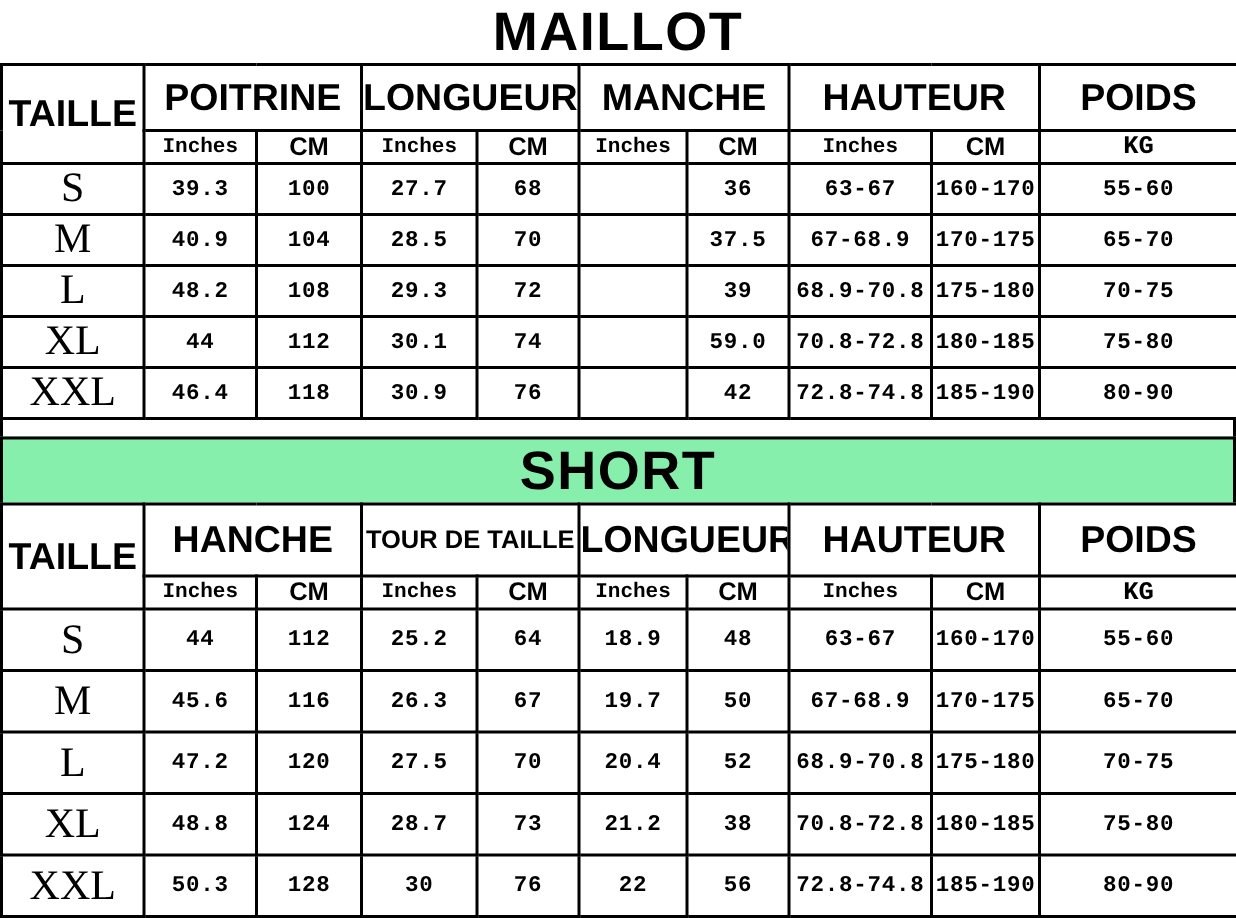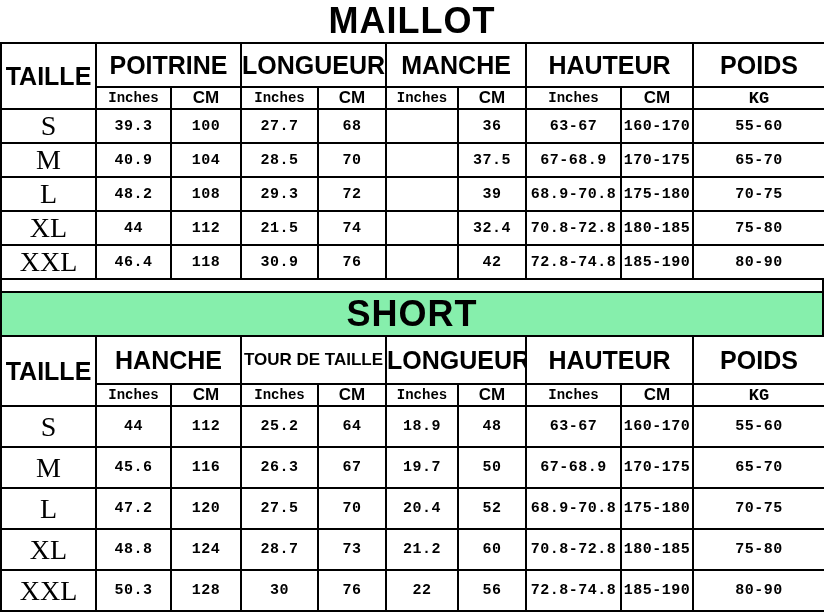--- a/index.html
+++ b/index.html
@@ -145,24 +145,24 @@
       <td class="num-cell"></td>
       <td class="num-cell">39</td>
       <td class="num-cell">68.9-70.8</td>
       <td class="num-cell">175-180</td>
       <td class="num-cell">70-75</td>
     </tr>
     <tr class="data-row-a">
       <td class="size-cell">XL</td>
       <td class="num-cell">44</td>
       <td class="num-cell">112</td>
-      <td class="num-cell">21.5</td>
+      <td class="num-cell">30.1</td>
       <td class="num-cell">74</td>
       <td class="num-cell"></td>
-      <td class="num-cell">32.4</td>
+      <td class="num-cell">59.0</td>
       <td class="num-cell">70.8-72.8</td>
       <td class="num-cell">180-185</td>
       <td class="num-cell">75-80</td>
     </tr>
     <tr class="data-row-a">
       <td class="size-cell">XXL</td>
       <td class="num-cell">46.4</td>
       <td class="num-cell">118</td>
       <td class="num-cell">30.9</td>
       <td class="num-cell">76</td>
@@ -248,21 +248,21 @@
       <td class="num-cell">175-180</td>
       <td class="num-cell">70-75</td>
     </tr>
     <tr class="data-row-b">
       <td class="size-cell">XL</td>
       <td class="num-cell">48.8</td>
       <td class="num-cell">124</td>
       <td class="num-cell">28.7</td>
       <td class="num-cell">73</td>
       <td class="num-cell">21.2</td>
-      <td class="num-cell">60</td>
+      <td class="num-cell">38</td>
       <td class="num-cell">70.8-72.8</td>
       <td class="num-cell">180-185</td>
       <td class="num-cell">75-80</td>
     </tr>
     <tr class="data-row-b">
       <td class="size-cell">XXL</td>
       <td class="num-cell">50.3</td>
       <td class="num-cell">128</td>
       <td class="num-cell">30</td>
       <td class="num-cell">76</td>

